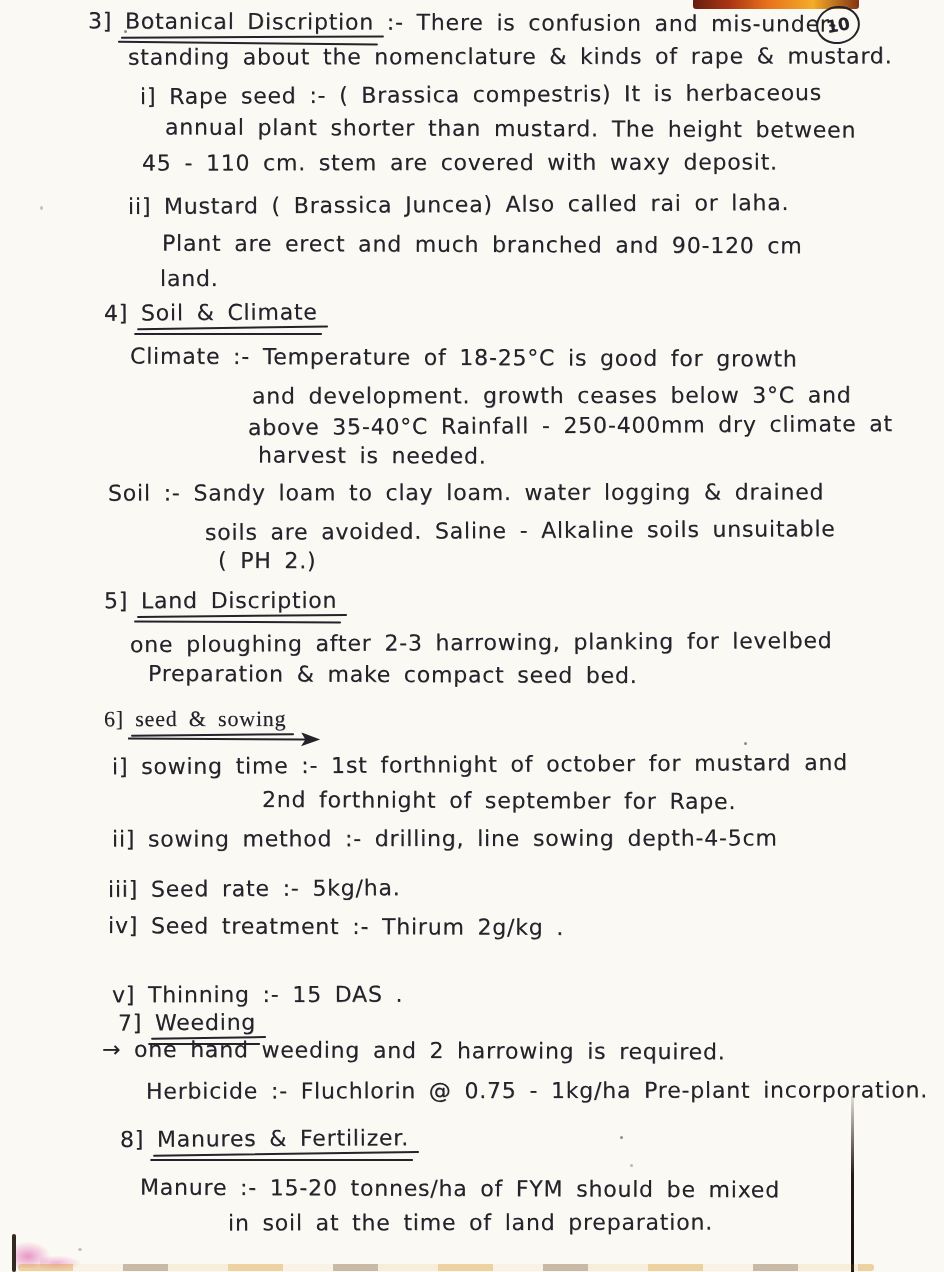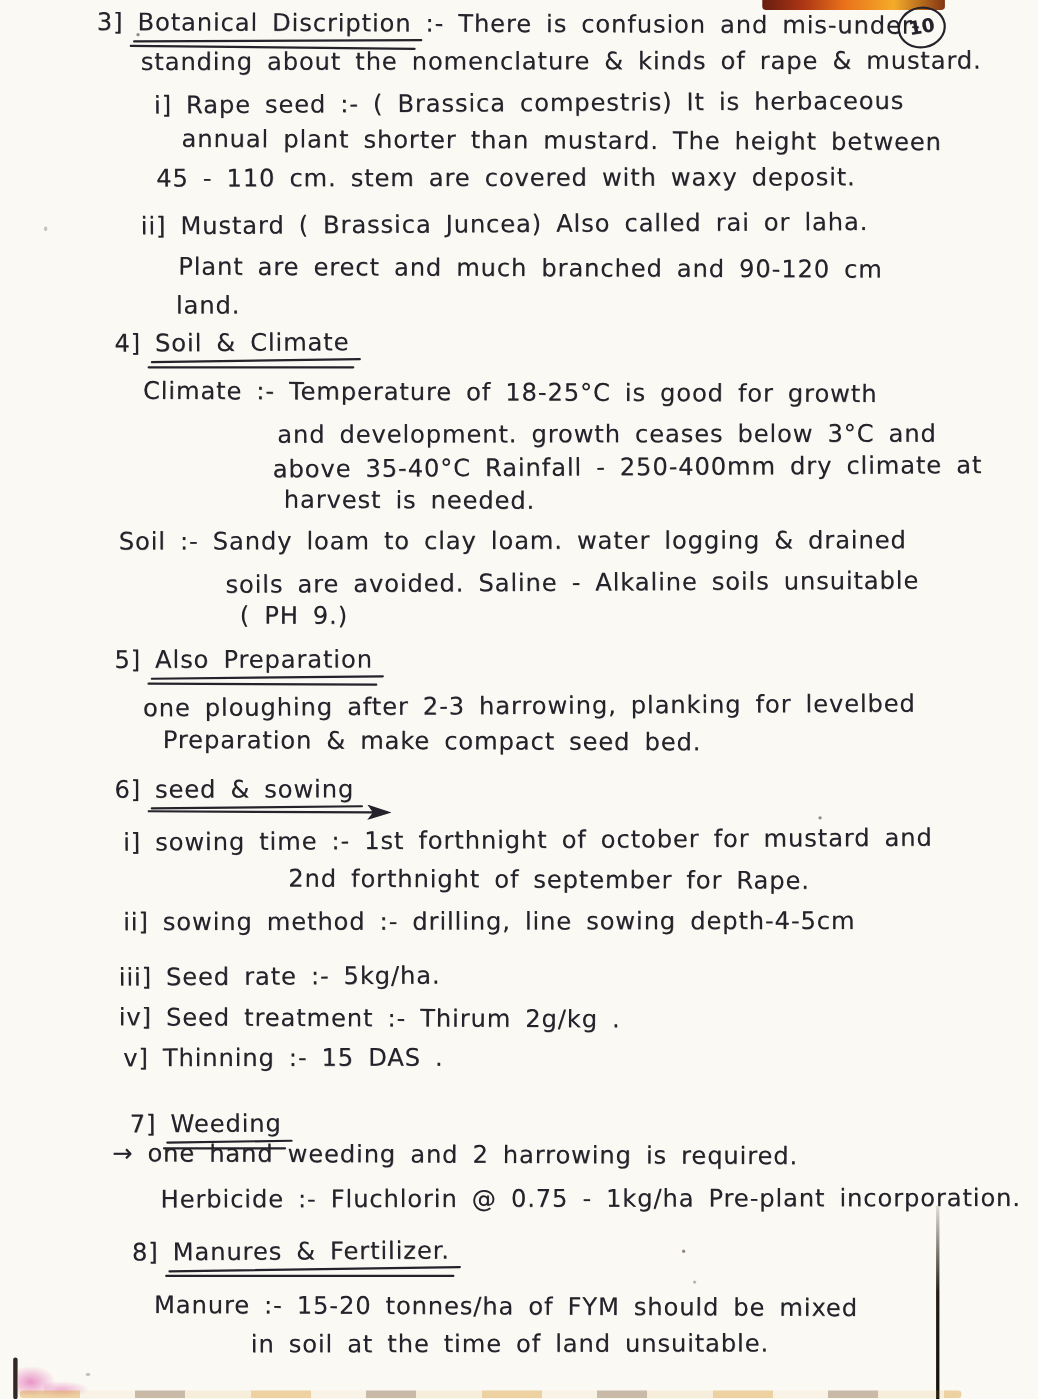--- a/index.html
+++ b/index.html
@@ -107,37 +107,37 @@
       <div class="line" style="top: 192px; left: 128px;"><span>ii] Mustard ( Brassica Juncea) Also called rai or laha.</span></div>
       <div class="line" style="top: 232px; left: 162px;"><span>Plant are erect and much branched and 90-120 cm</span></div>
       <div class="line" style="top: 266px; left: 160px;"><span>land.</span></div>
       <div class="line" style="top: 300px; left: 104px;"><span>4] </span><span class="u-double">Soil &amp; Climate</span></div>
       <div class="line" style="top: 345px; left: 130px;"><span>Climate :- Temperature of 18-25°C is good for growth</span></div>
       <div class="line" style="top: 383px; left: 252px;"><span>and development. growth ceases below 3°C and</span></div>
       <div class="line" style="top: 413px; left: 248px;"><span>above 35-40°C Rainfall - 250-400mm dry climate at</span></div>
       <div class="line" style="top: 443px; left: 258px; text-align: right;"><span>harvest is needed.</span></div>
       <div class="line" style="top: 480px; left: 108px;"><span>Soil :-  Sandy loam to clay loam. water logging &amp; drained</span></div>
       <div class="line" style="top: 518px; left: 205px;"><span>soils  are avoided. Saline - Alkaline soils unsuitable</span></div>
-      <div class="line" style="top: 548px; left: 218px;"><span>( PH 9.)</span></div>
-      <div class="line" style="top: 588px; left: 104px;"><span>5] </span><span class="u-double">Also Preparation</span></div>
+      <div class="line" style="top: 548px; left: 218px;"><span>( PH 2.)</span></div>
+      <div class="line" style="top: 588px; left: 104px;"><span>5] </span><span class="u-double">Land Discription</span></div>
       <div class="line" style="top: 630px; left: 130px;"><span>one ploughing after 2-3 harrowing, planking for levelbed</span></div>
       <div class="line" style="top: 662px; left: 148px;"><span>Preparation &amp; make compact seed bed.</span></div>
-      <div class="line" style="top: 706px; left: 104px;"><span>6] </span><span class="u-arrow">seed &amp; sowing</span></div>
+      <div class="line" style="top: 706px; left: 104px; font-family: Liberation Serif, serif;"><span>6] </span><span class="u-arrow">seed &amp; sowing</span></div>
       <div class="line" style="top: 752px; left: 112px;"><span>i] sowing time :- 1st forthnight of october for mustard and</span></div>
       <div class="line" style="top: 788px; left: 262px;"><span>2nd forthnight of september for Rape.</span></div>
       <div class="line" style="top: 826px; left: 112px;"><span>ii] sowing method :- drilling, line sowing depth-4-5cm</span></div>
       <div class="line" style="top: 876px; left: 108px;"><span>iii] Seed rate :- 5kg/ha.</span></div>
       <div class="line" style="top: 914px; left: 108px;"><span>iv] Seed treatment :- Thirum 2g/kg .</span></div>
-      <div class="line" style="top: 950px; left: 112px;"><span>v] Thinning :- 15 DAS .</span></div>
+      <div class="line" style="top: 982px; left: 112px;"><span>v] Thinning :- 15 DAS .</span></div>
       <div class="line" style="top: 1010px; left: 118px;"><span>7] </span><span class="u-double">Weeding</span></div>
       <div class="line" style="top: 1038px; left: 102px;"><span>→   one hand weeding and 2 harrowing is required.</span></div>
       <div class="line" style="top: 1078px; left: 146px;"><span>Herbicide :-  Fluchlorin @ 0.75 - 1kg/ha Pre-plant incorporation.</span></div>
       <div class="line" style="top: 1126px; left: 120px;"><span>8] </span><span class="u-double">Manures &amp; Fertilizer.</span></div>
       <div class="line" style="top: 1176px; left: 140px;"><span>Manure :-   15-20 tonnes/ha of FYM should be mixed</span></div>
-      <div class="line" style="top: 1210px; left: 228px;"><span>in soil at  the time of land unsuitable.</span></div>
+      <div class="line" style="top: 1210px; left: 228px;"><span>in soil at  the time of land preparation.</span></div>
     </div>
 
   <div class="speck" style="left:124px;top:30px;width:3px;height:3px;"></div>
   <div class="speck" style="left:40px;top:206px;width:3px;height:4px;opacity:.5;"></div>
   <div class="speck" style="left:744px;top:742px;width:3px;height:3px;"></div>
   <div class="speck" style="left:620px;top:1136px;width:3px;height:3px;"></div>
   <div class="speck" style="left:630px;top:1164px;width:3px;height:3px;opacity:.6;"></div>
   <div class="speck" style="left:78px;top:1248px;width:4px;height:3px;opacity:.5;"></div>
 
   <div id="right-edge-line"></div>

